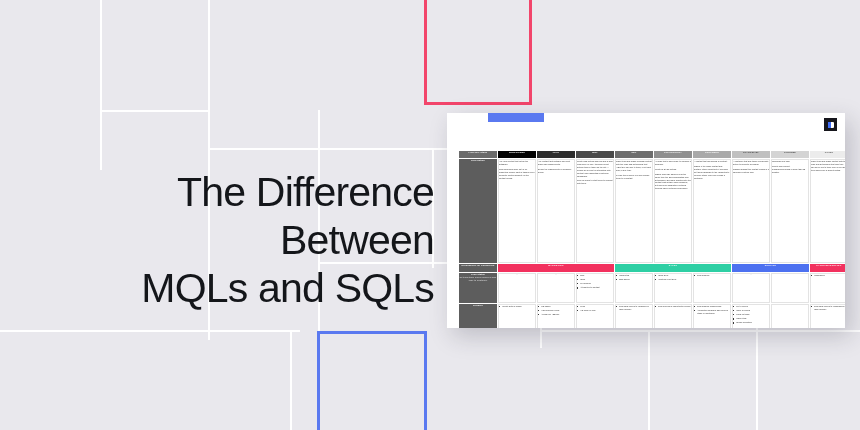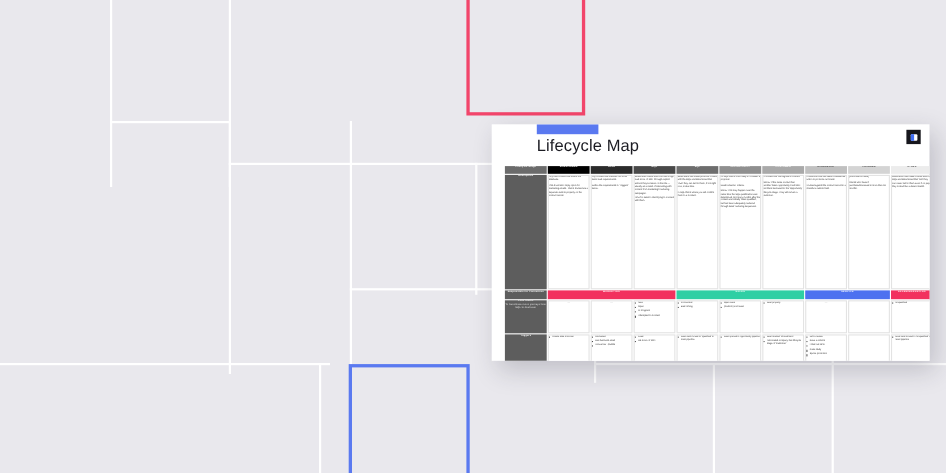--- a/index.html
+++ b/index.html
@@ -131,24 +131,26 @@
     <div class="gline v" style="left:290px;top:330px;height:110px;"></div>
     <div class="gline h" style="left:0px;top:330px;width:300px;"></div>
     <div class="gline h" style="left:540px;top:330px;width:330px;"></div>
     <div class="gline v" style="left:648px;top:330px;height:110px;"></div>
     <div class="gline v" style="left:756px;top:148px;height:292px;"></div>
   </div>
 
   <div class="sq-outline sq-pink" style="left:424px;top:-8px;width:108px;height:113px;"></div>
   <div class="sq-outline sq-blue" style="left:317px;top:331px;width:110px;height:108px;"></div>
 
+  <div class="headline">The Difference
+Between
+MQLs and SQLs</div>
 
   <div class="card">
     <div class="card-accent"></div>
-    <div class="card-title">Lifecycle Map</div>
     <div class="card-badge">
         <i></i>
       </div>
 
     <table class="tbl">
       <colgroup>
         <col style="width:38px">
           <col style="width:38px">
           <col style="width:38px">
         <col style="width:38px">

